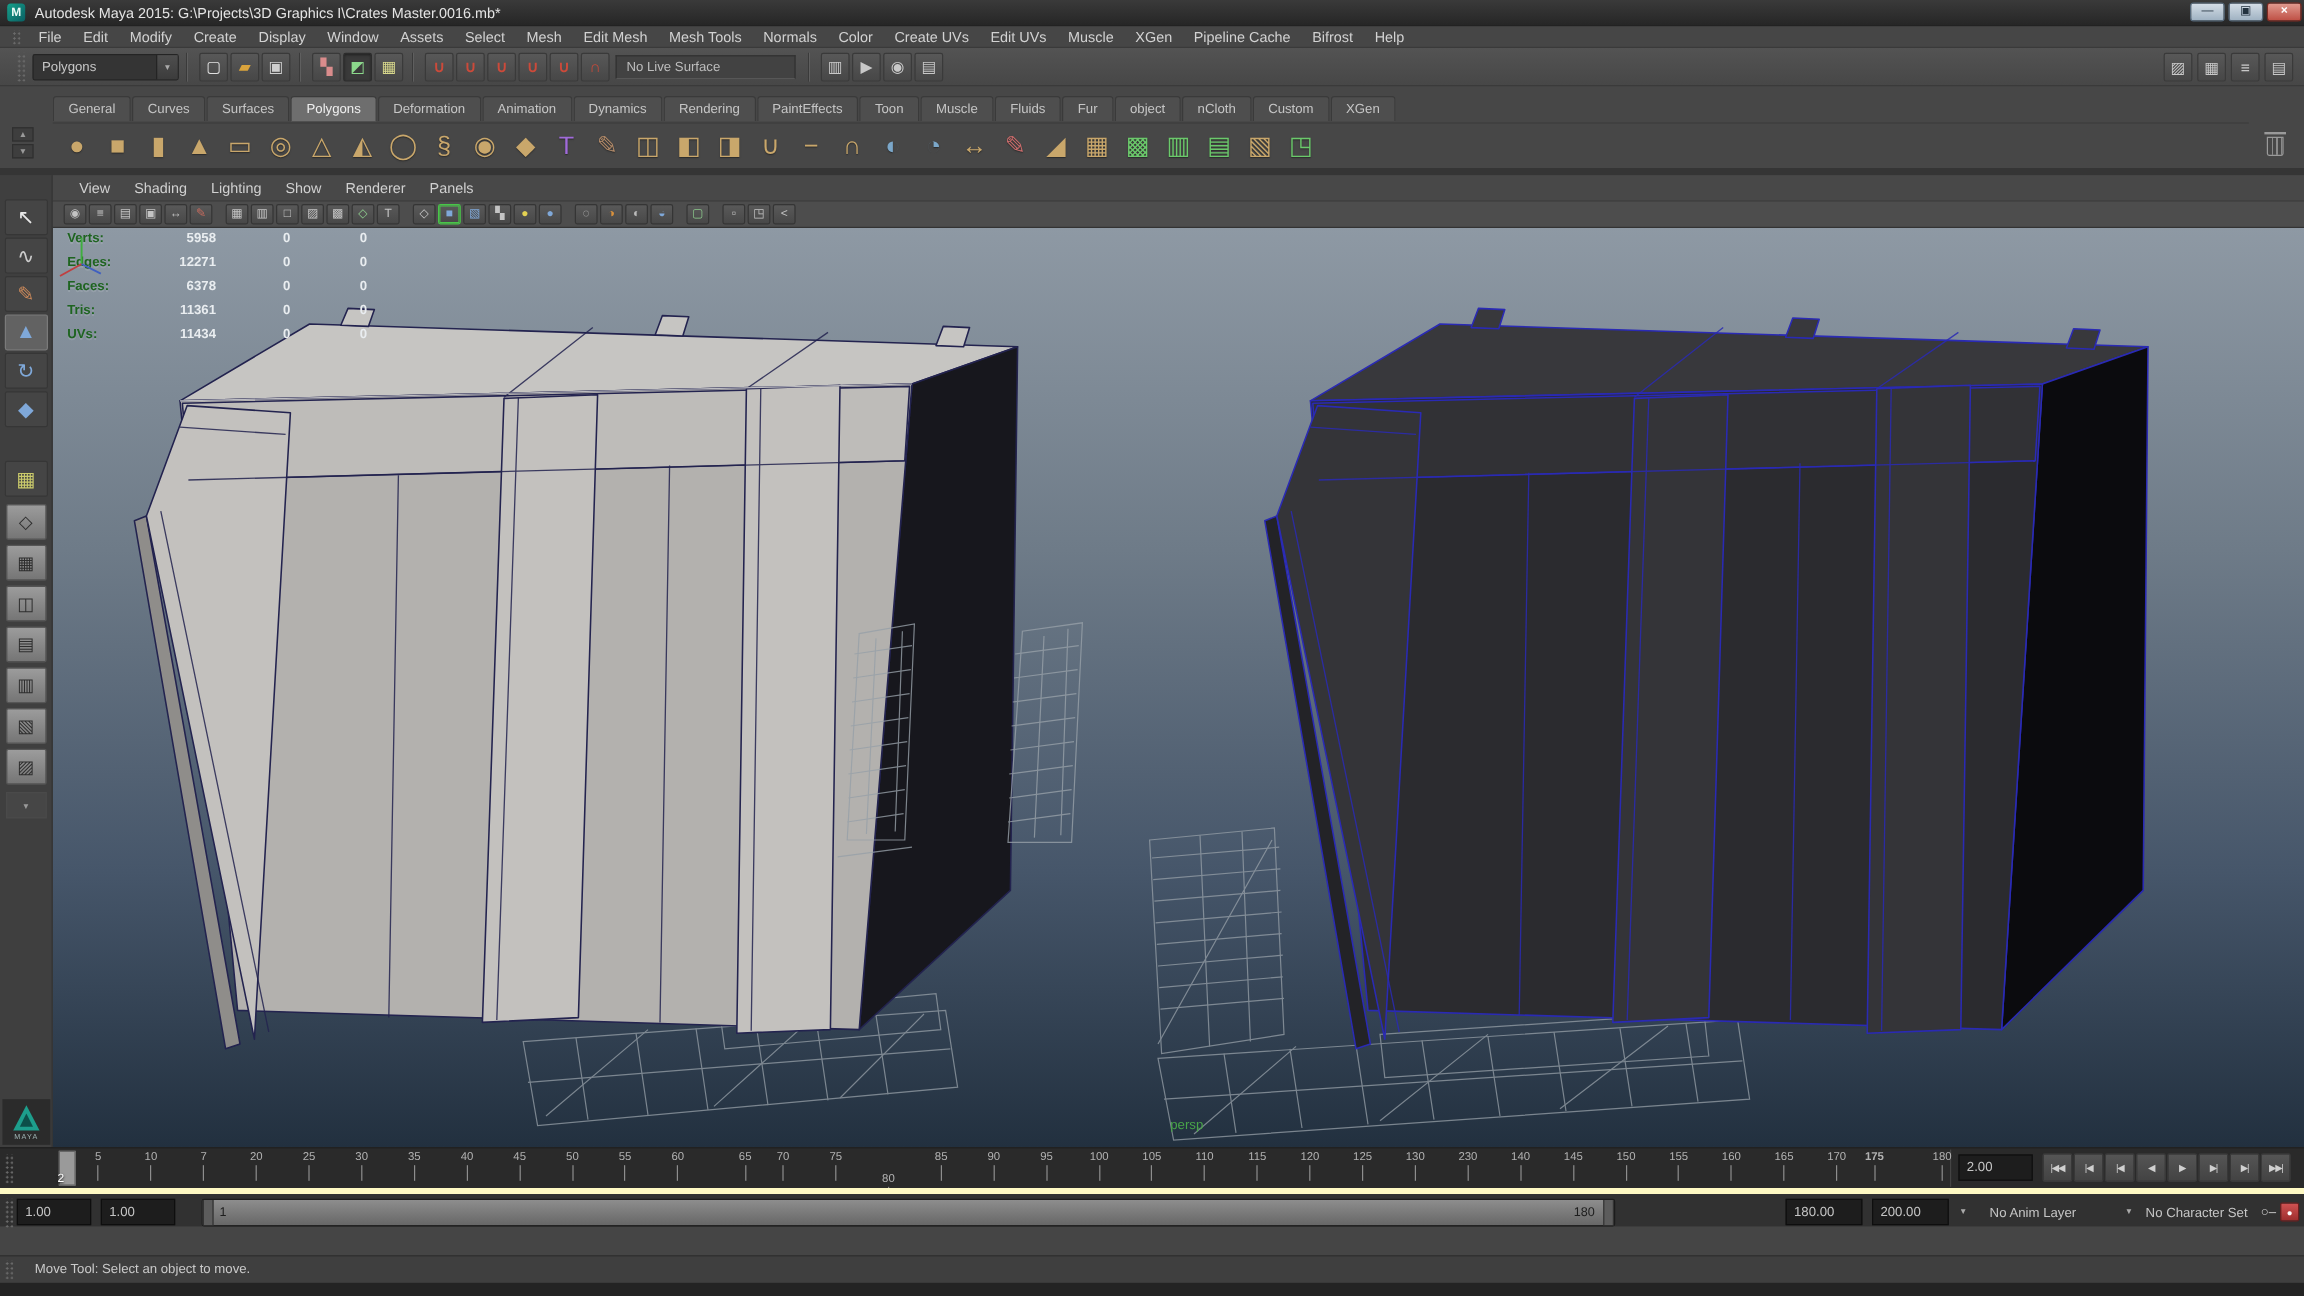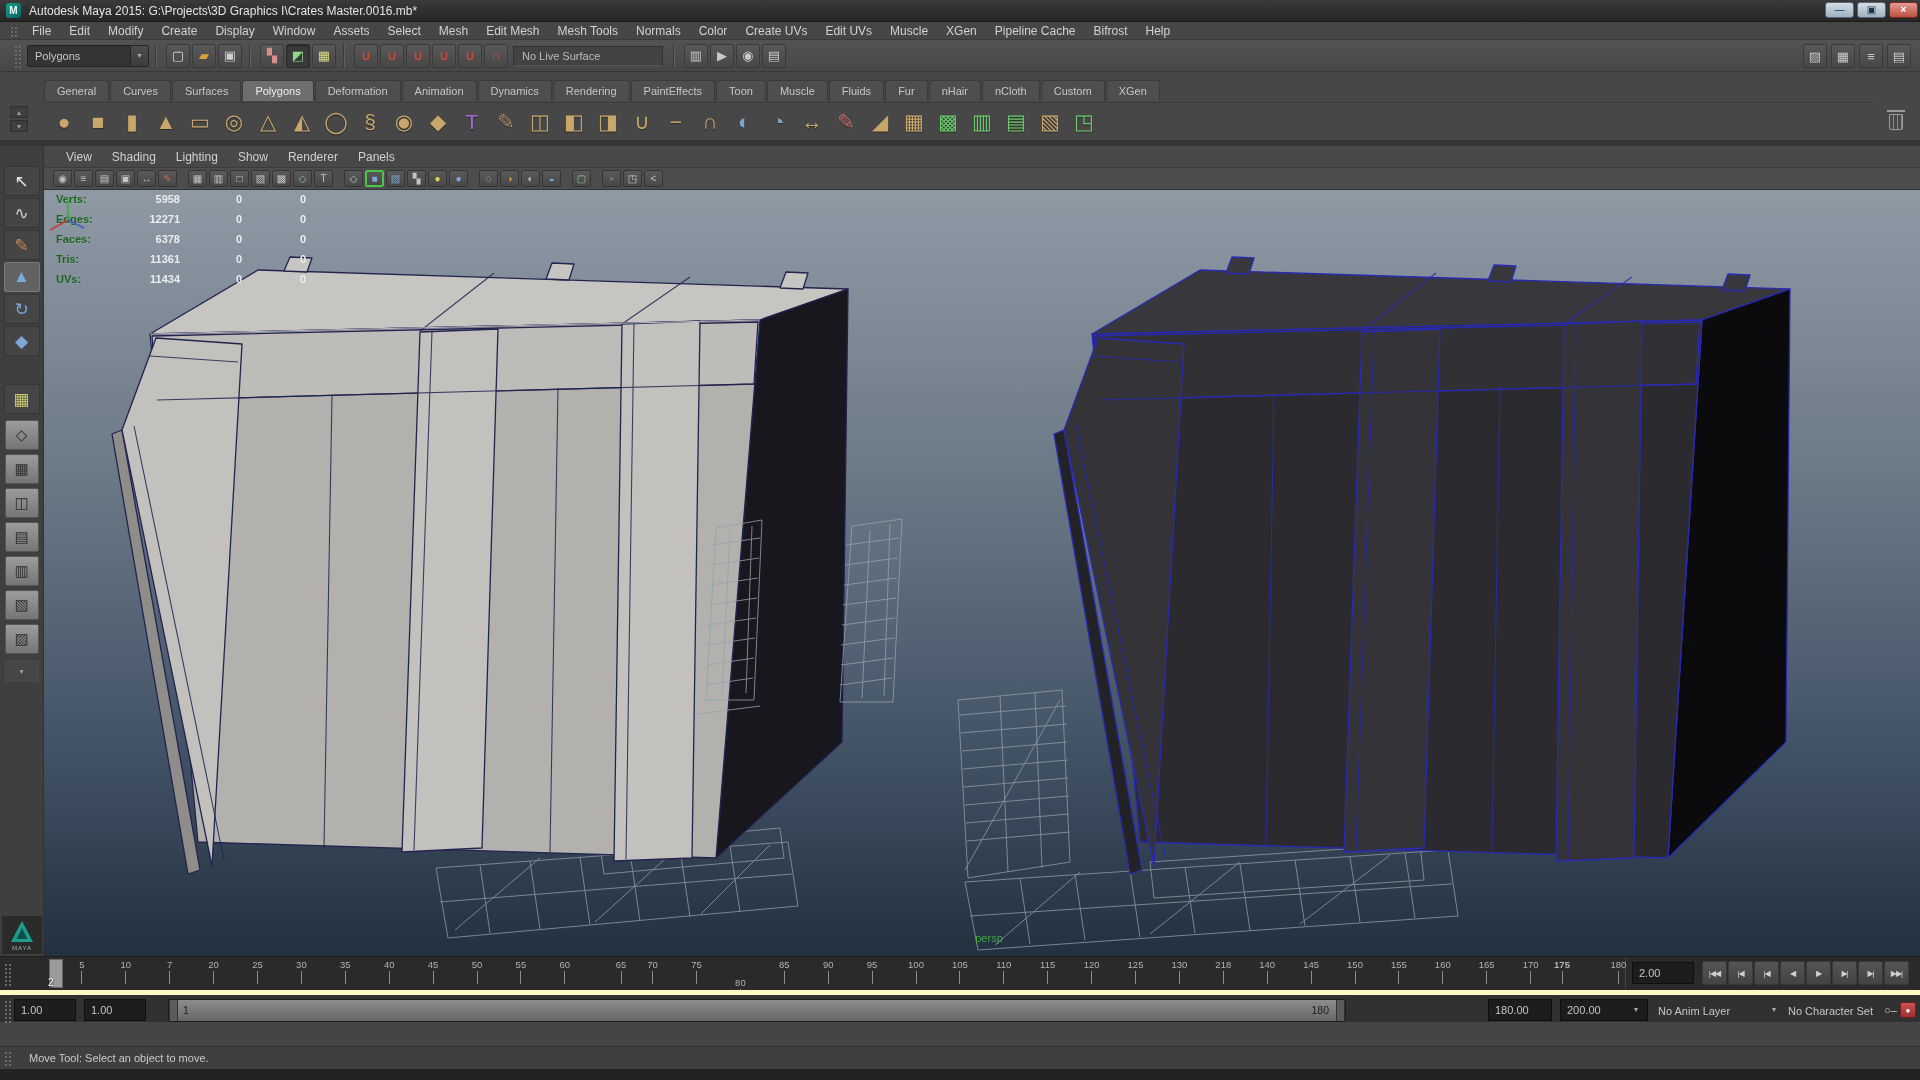--- a/index.html
+++ b/index.html
@@ -147,21 +147,21 @@
   #range-bar{position:absolute;left:168px;top:4px;width:1178px;height:23px;
     background:linear-gradient(#8d8d8d,#676767);border:1px solid #1c1c1c;border-radius:2px;}
   #range-bar .cap{position:absolute;top:0;width:9px;height:21px;background:#5c5c5c;
     border-left:1px solid #333;border-right:1px solid #333;}
   #range-bar .cap.left{left:0;}
   #range-bar .cap.right{right:0;}
   #range-bar .rl{position:absolute;top:4px;font-size:10.5px;color:#1e1e1e;}
   #range-bar .rl.start{left:14px;}
   #range-bar .rl.end{right:16px;}
   #play-end{position:absolute;left:1488px;top:4px;width:64px;}
-  #anim-end{position:absolute;left:1560px;top:4px;width:88px;}
+  #anim-end{position:absolute;left:1560px;top:4px;width:64px;}
   .dd-tri{position:absolute;top:10px;font-size:8px;color:#aaa;}
   #layer-dd{position:absolute;left:1650px;top:4px;width:118px;height:23px;font-size:11px;
     color:#c6c6c6;display:flex;align-items:center;padding-left:8px;}
   #charset-dd{position:absolute;left:1788px;top:4px;width:100px;height:23px;font-size:11px;
     color:#c6c6c6;display:flex;align-items:center;}
   #setkey-icon{position:absolute;left:1884px;top:8px;width:15px;height:15px;color:#cfcfcf;
     font-size:11px;line-height:15px;}
   #autokey-icon{position:absolute;left:1900px;top:7px;width:16px;height:16px;border-radius:2px;
     background:linear-gradient(#d05252,#9e2e2e);border:1px solid #6e1e1e;color:#fff;
     font-size:8px;display:flex;align-items:center;justify-content:center;}
@@ -331,21 +331,21 @@
         <div class="shelf-tab active" data-name="shelf-tab">Polygons</div>
         <div class="shelf-tab" data-name="shelf-tab">Deformation</div>
         <div class="shelf-tab" data-name="shelf-tab">Animation</div>
         <div class="shelf-tab" data-name="shelf-tab">Dynamics</div>
         <div class="shelf-tab" data-name="shelf-tab">Rendering</div>
         <div class="shelf-tab" data-name="shelf-tab">PaintEffects</div>
         <div class="shelf-tab" data-name="shelf-tab">Toon</div>
         <div class="shelf-tab" data-name="shelf-tab">Muscle</div>
         <div class="shelf-tab" data-name="shelf-tab">Fluids</div>
         <div class="shelf-tab" data-name="shelf-tab">Fur</div>
-        <div class="shelf-tab" data-name="shelf-tab">nHair</div>
+        <div class="shelf-tab" data-name="shelf-tab">object</div>
         <div class="shelf-tab" data-name="shelf-tab">nCloth</div>
         <div class="shelf-tab" data-name="shelf-tab">Custom</div>
         <div class="shelf-tab" data-name="shelf-tab">XGen</div>
       </div>
     <div id="shelf-icons" data-name="shelf-icon-row">
 
     <button class="shelf-icon" data-name="poly-sphere-icon">
           <span style="color: rgb(201, 167, 107);">●</span>
         </button>
         <button class="shelf-icon" data-name="poly-cube-icon">
@@ -879,21 +879,21 @@
             <span class="tick-num">125</span>
             <i class="tick-line" data-name="tick-line"></i>
           </div>
 
           <div class="tick" data-name="timeline-tick" style="left: 1127.4px;">
             <span class="tick-num">130</span>
             <i class="tick-line" data-name="tick-line"></i>
           </div>
 
           <div class="tick" data-name="timeline-tick" style="left: 1171.3px;">
-            <span class="tick-num">218</span>
+            <span class="tick-num">230</span>
             <i class="tick-line" data-name="tick-line"></i>
           </div>
 
           <div class="tick" data-name="timeline-tick" style="left: 1215.2px;">
             <span class="tick-num">140</span>
             <i class="tick-line" data-name="tick-line"></i>
           </div>
 
           <div class="tick" data-name="timeline-tick" style="left: 1259.1px;">
             <span class="tick-num">145</span>

